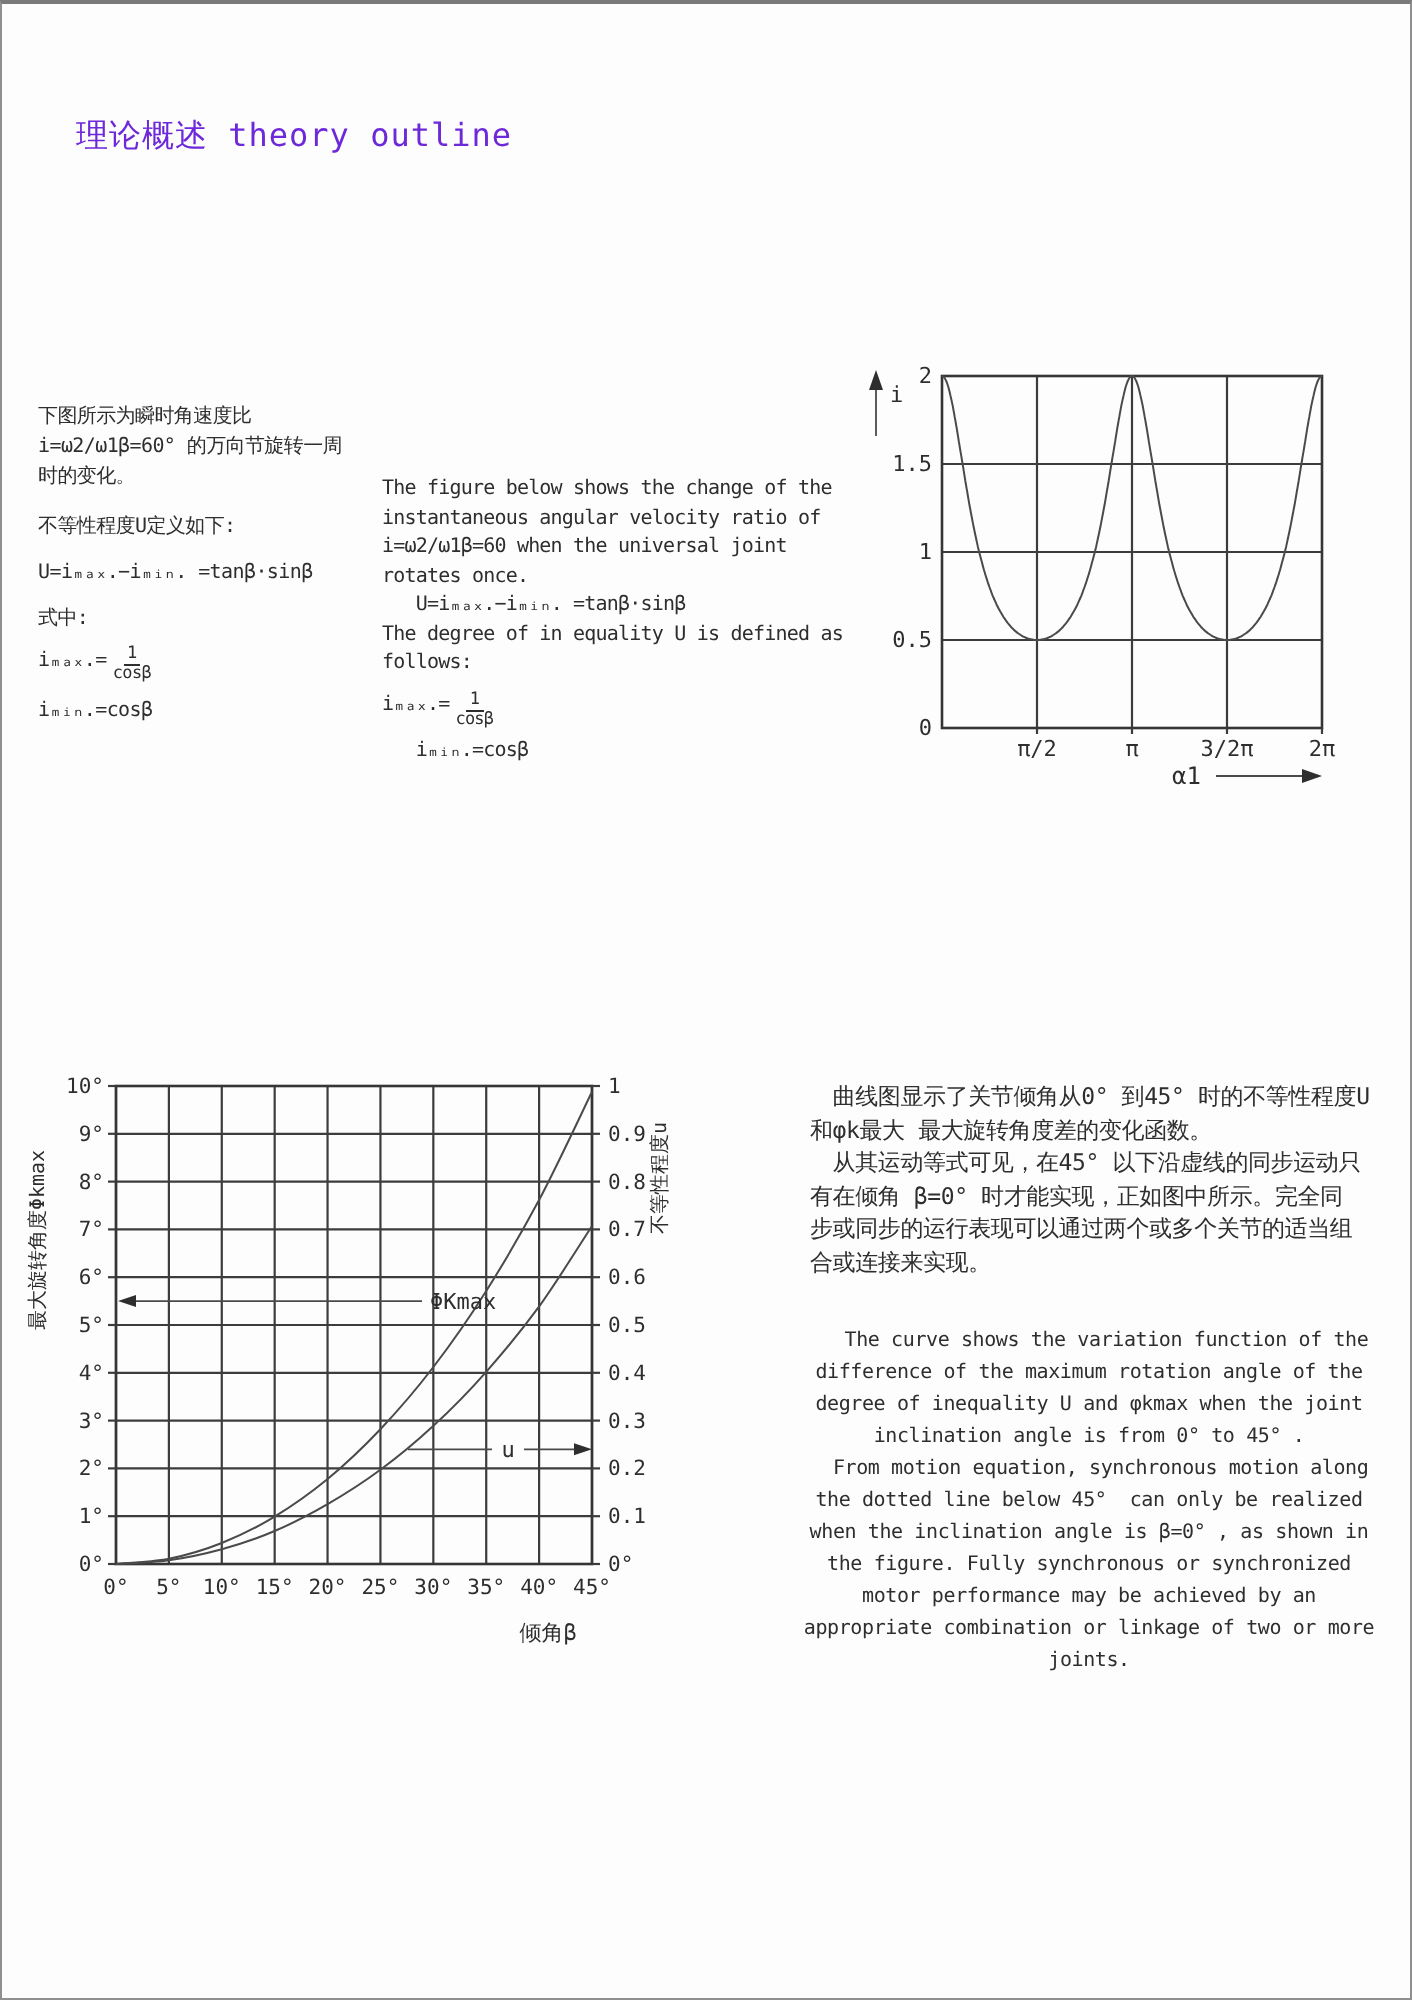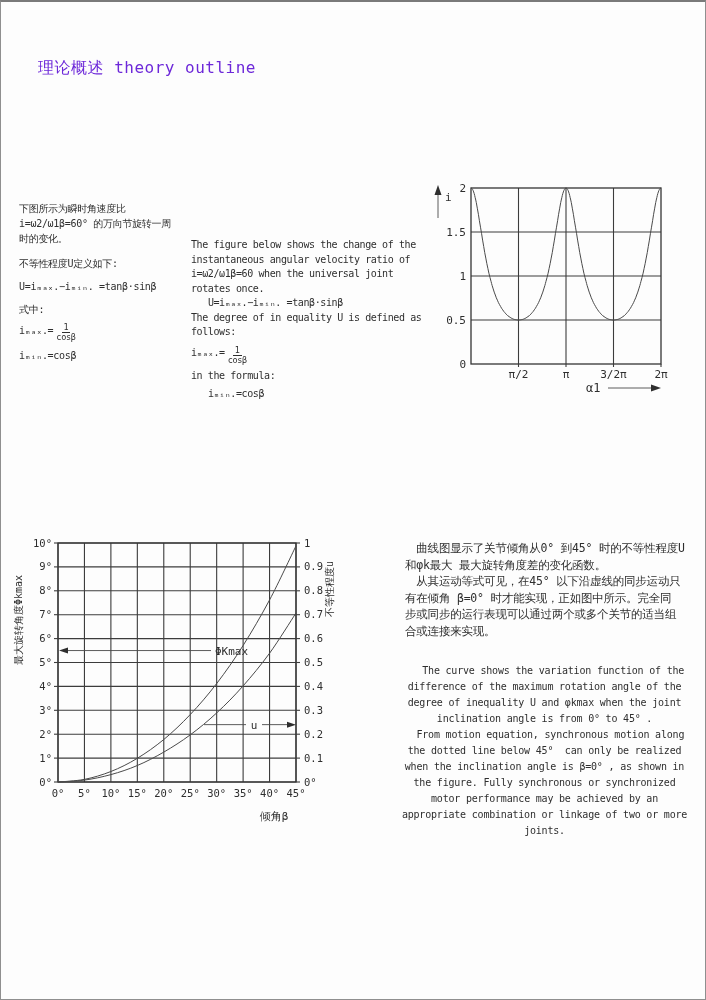--- a/index.html
+++ b/index.html
@@ -60,21 +60,20 @@
     <p>   U=iₘₐₓ.−iₘᵢₙ. =tanβ·sinβ</p>
     <p>The degree of in equality U is defined as
 follows:</p>
     <div class="frow">
       <span>   iₘₐₓ.=</span>
       <span class="frac">
         <span class="num">1</span>
         <span class="den">cosβ</span>
       </span>
     </div>
-    <p class="mt4">in the formula:</p>
     <p class="mt4">   iₘᵢₙ.=cosβ</p>
   </div>
 
   <div class="abs" style="left:423px;top:168px;">
     <svg id="chart1" width="280" height="235" viewBox="0 0 280 235">
         <g>
           <line x1="94.5" y1="18" x2="94.5" y2="194" class="grid"></line>
           <line x1="142" y1="18" x2="142" y2="194" class="grid"></line>
           <line x1="189.5" y1="18" x2="189.5" y2="194" class="grid"></line>
           <line x1="47" y1="150" x2="237" y2="150" class="grid"></line>

